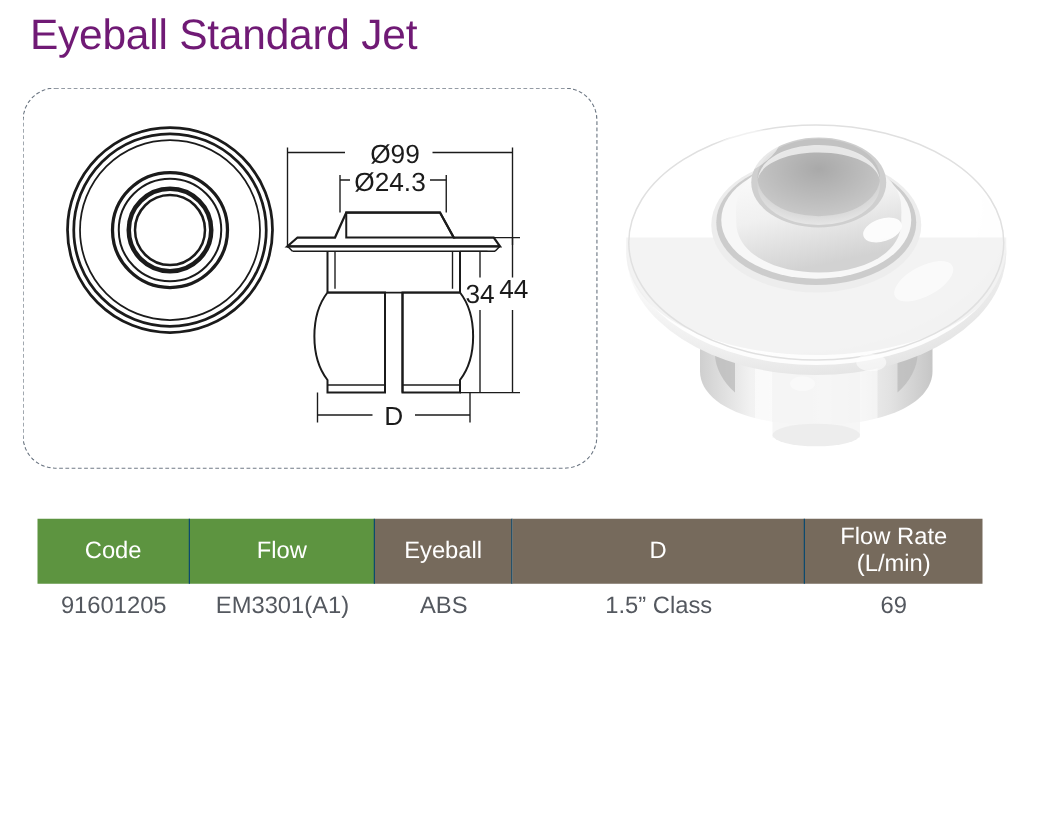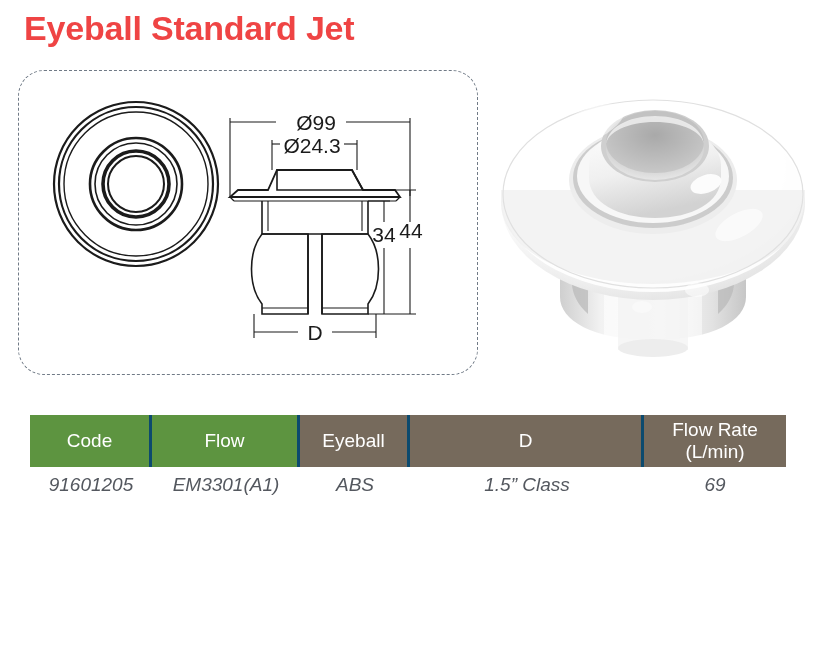--- a/index.html
+++ b/index.html
@@ -14,22 +14,22 @@
     font-family: "Liberation Sans", sans-serif;
     overflow: hidden;
   }
 
   
   #page-title {
     position: absolute;
     left: 24px;
     top: 6px;
     font-size: 34px;
-    font-weight: bold;
-    color: #ef4444;
+    font-weight: normal;
+    color: #701a75;
     letter-spacing: -0.2px;
     line-height: 44px;
     white-space: nowrap;
   }
 
   
   #drawing-panel {
     position: absolute;
     left: 18px;
     top: 70px;
@@ -78,37 +78,36 @@
     width: 756px;
     table-layout: fixed;
   }
   #spec-table thead th {
     height: 52px;
     color: #ffffff;
     font-size: 19px;
     font-weight: normal;
     text-align: center;
     vertical-align: middle;
-    border-right: 3px solid #0c4a6e;
+    border-right: 1px solid #0c4a6e;
     padding: 0;
     line-height: 22px;
   }
   #spec-table thead th:last-child { border-right: none; }
   th.hdr-green { background: #5d9440; }
   th.hdr-brown { background: #766a5c; }
 
   #spec-table tbody td {
     height: 36px;
     font-size: 19px;
     color: #54585f;
     text-align: center;
     vertical-align: middle;
     border-bottom: 1.3px solid #9aa0a8;
     padding: 0;
-    font-style: italic;
   }
   #spec-table tbody tr:last-child td { border-bottom: none; }
 
   .col-code  { width: 122px; }
   .col-model { width: 148px; }
   .col-mat   { width: 110px; }
   .col-d     { width: 234px; }
   .col-flow  { width: 142px; }
 </style>
 </head>

